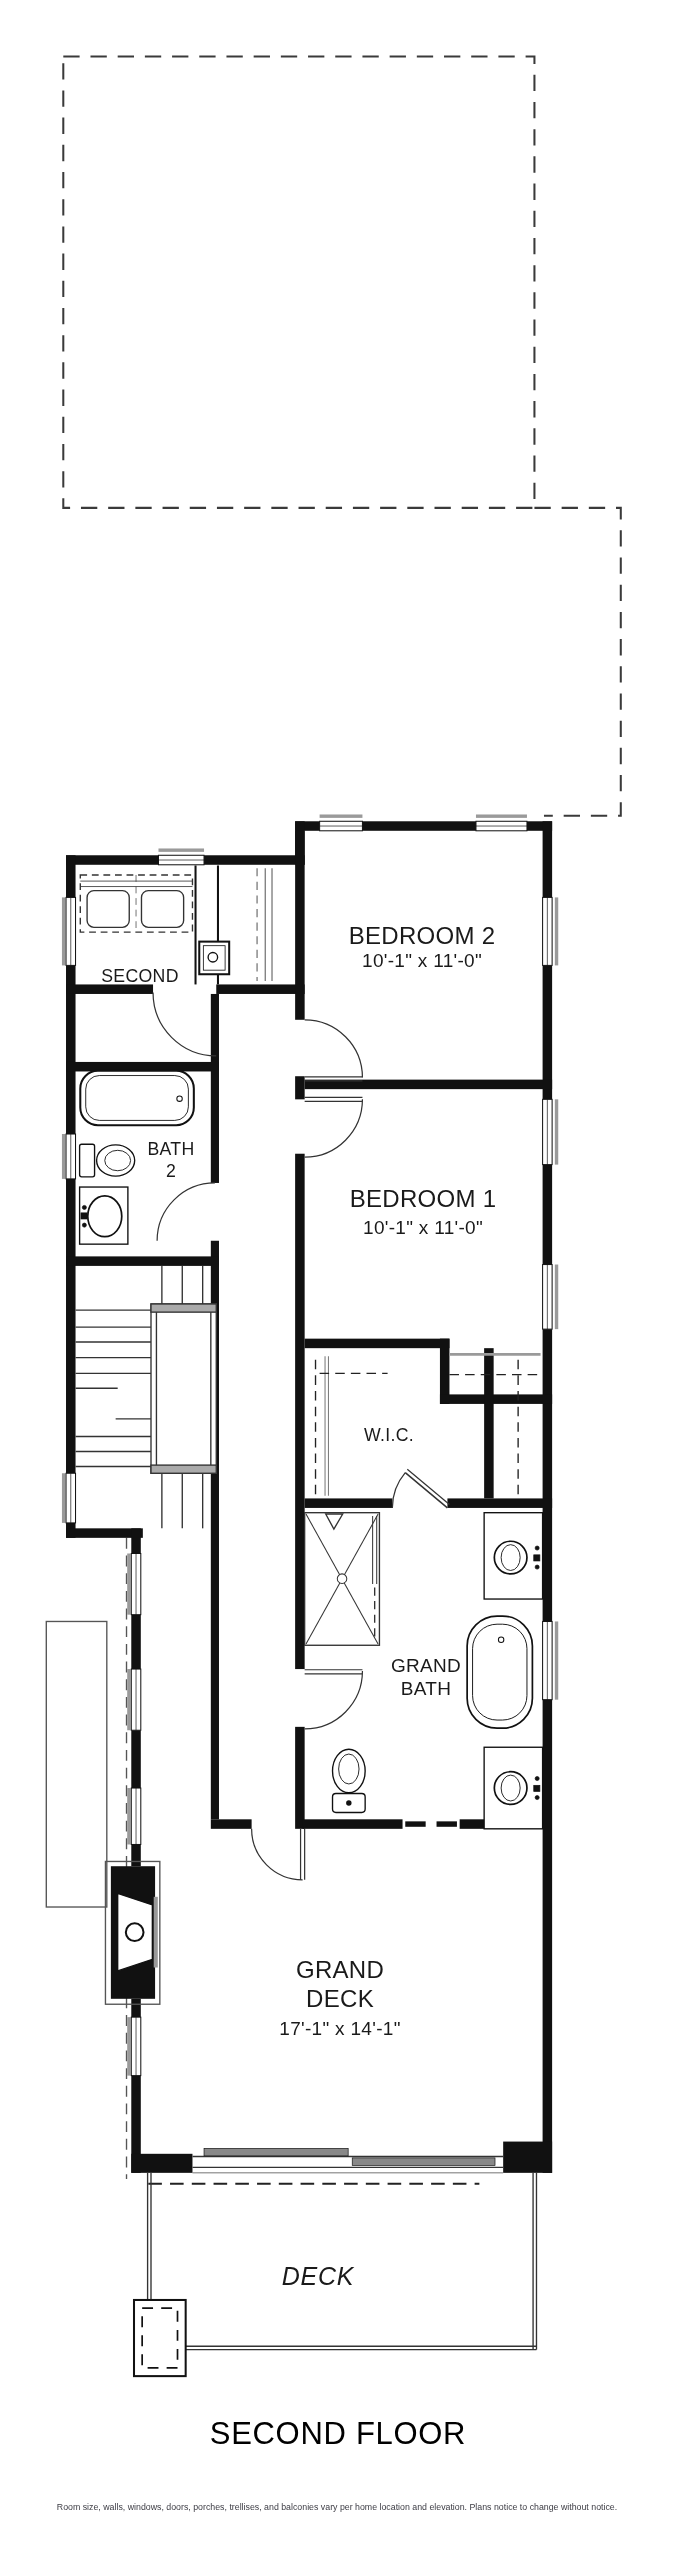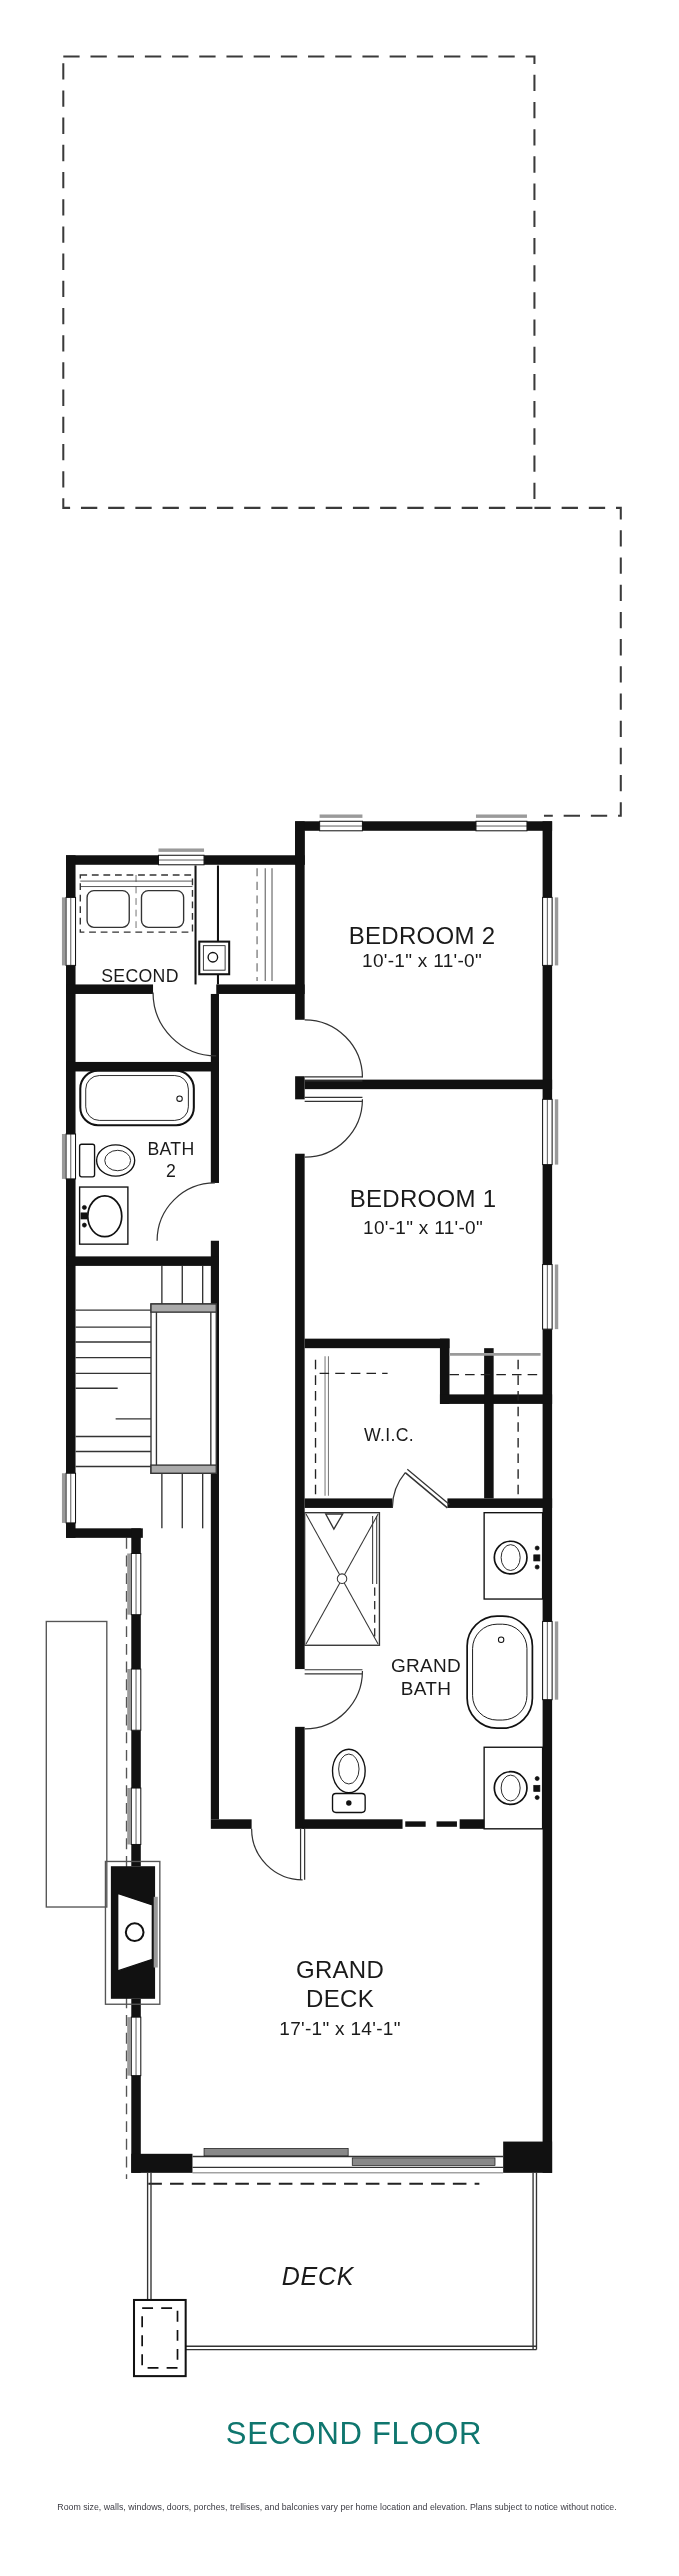--- a/index.html
+++ b/index.html
@@ -3,21 +3,21 @@
 <meta charset="utf-8">
 <style>
   html,body{margin:0;padding:0;background:#ffffff;}
   #plan-page{position:relative;width:680px;height:2576px;background:#ffffff;overflow:hidden;
              font-family:"Liberation Sans",sans-serif;}
   #plan-svg{position:absolute;left:0;top:0;}
   .lbl{position:absolute;transform:translate(-50%,-50%);color:#1a1a1a;white-space:nowrap;
        font-family:"Liberation Sans",sans-serif;line-height:1;}
   .room{letter-spacing:0.3px;}
   .dims{letter-spacing:0.3px;}
-  #title-label{font-size:31px;letter-spacing:0.7px;color:#0f766e;margin-left:16px;}
+  #title-label{font-size:31px;letter-spacing:0.7px;color:#000000;}
   #disclaimer{position:absolute;left:337px;top:2507px;transform:translate(-50%,-50%);
               font-size:8.8px;color:#3c3c44;white-space:nowrap;font-family:"Liberation Sans",sans-serif;}
 </style>
 </head>
 <body>
 
 <div id="plan-page">
 
   <svg id="plan-svg" width="680" height="2576" viewBox="0 0 1000 3789">
 
@@ -312,15 +312,15 @@
   <div class="lbl room" style="left:171px;top:1172px;font-size:17.7px;">2</div>
   <div class="lbl room" style="left:389px;top:1436px;font-size:17.7px;">W.I.C.</div>
   <div class="lbl room" style="left:426px;top:1665px;font-size:19px;">GRAND</div>
   <div class="lbl room" style="left:426px;top:1688px;font-size:19px;">BATH</div>
   <div class="lbl room" style="left:340px;top:1970px;font-size:24px;">GRAND</div>
   <div class="lbl room" style="left:340px;top:1999px;font-size:24px;">DECK</div>
   <div class="lbl dims" style="left:340px;top:2028px;font-size:19px;">17'-1" x 14'-1"</div>
   <div class="lbl room" style="left:318px;top:2276px;font-size:25px;letter-spacing:0.7px;font-style:italic;">DECK</div>
 
   <div class="lbl" id="title-label" style="left:338px;top:2433px;">SECOND FLOOR</div>
-  <div id="disclaimer">Room size, walls, windows, doors, porches, trellises, and balconies vary per home location and elevation. Plans subject to notice without notice.</div>
+  <div id="disclaimer">Room size, walls, windows, doors, porches, trellises, and balconies vary per home location and elevation. Plans notice to change without notice.</div>
 </div>
 
 
 </body></html>

